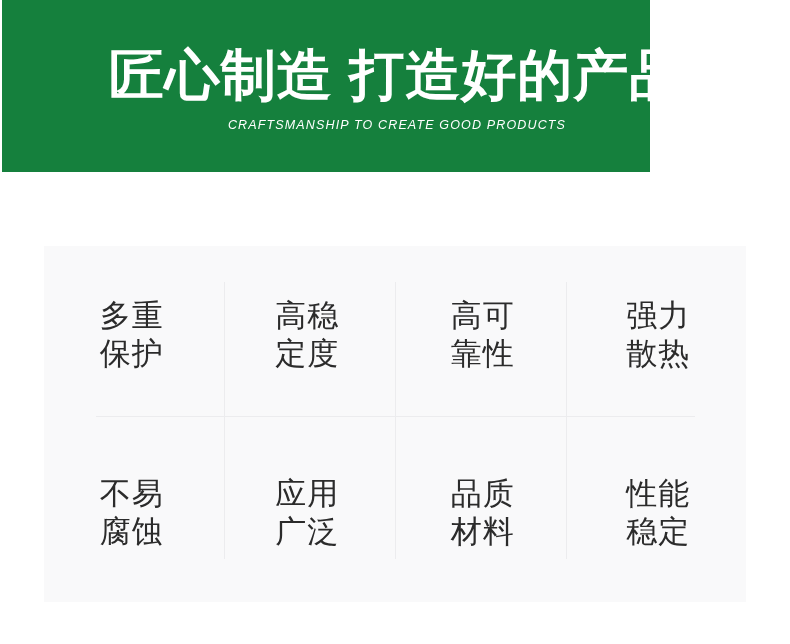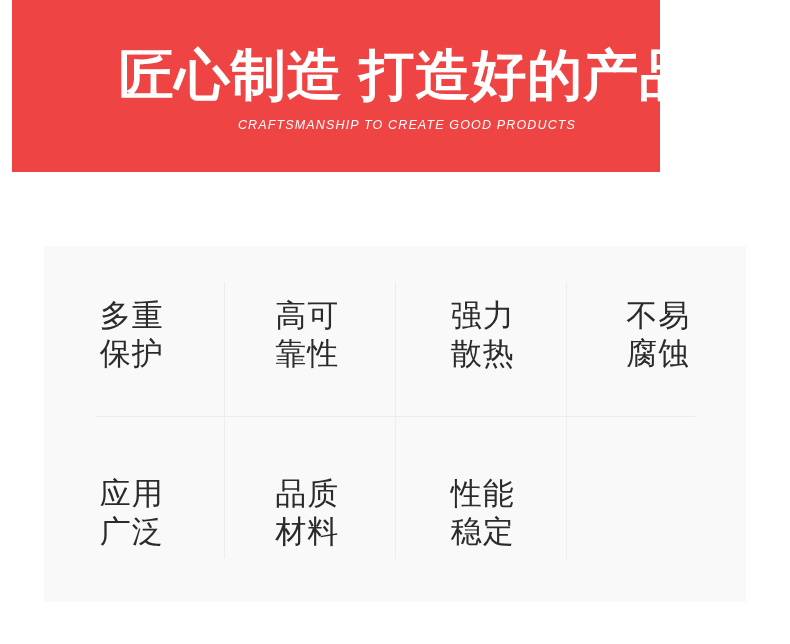--- a/index.html
+++ b/index.html
@@ -17,25 +17,25 @@
   .page {
     position: relative;
     width: 790px;
     height: 644px;
     background: #ffffff;
   }
 
   
   .banner {
     position: absolute;
-    left: 12px;
+    left: 2px;
     top: 0;
     width: 648px;
     height: 172px;
-    background: #ef4444;
+    background: #15803d;
     box-sizing: border-box;
   }
 
   .banner-title {
     position: absolute;
     left: 0;
     top: 43px;
     width: 790px;
     text-align: center;
     color: #ffffff;
@@ -137,20 +137,24 @@
     <div class="divider-v v3"></div>
     <div class="divider-h"></div>
 
     <div class="features-grid">
 
       <div class="feature-cell">
         <div class="feature-label">多重
 保护</div>
       </div>
 
+      <div class="feature-cell">
+        <div class="feature-label">高稳
+定度</div>
+      </div>
 
       <div class="feature-cell">
         <div class="feature-label">高可
 靠性</div>
       </div>
 
       <div class="feature-cell">
         <div class="feature-label">强力
 散热</div>
       </div>

